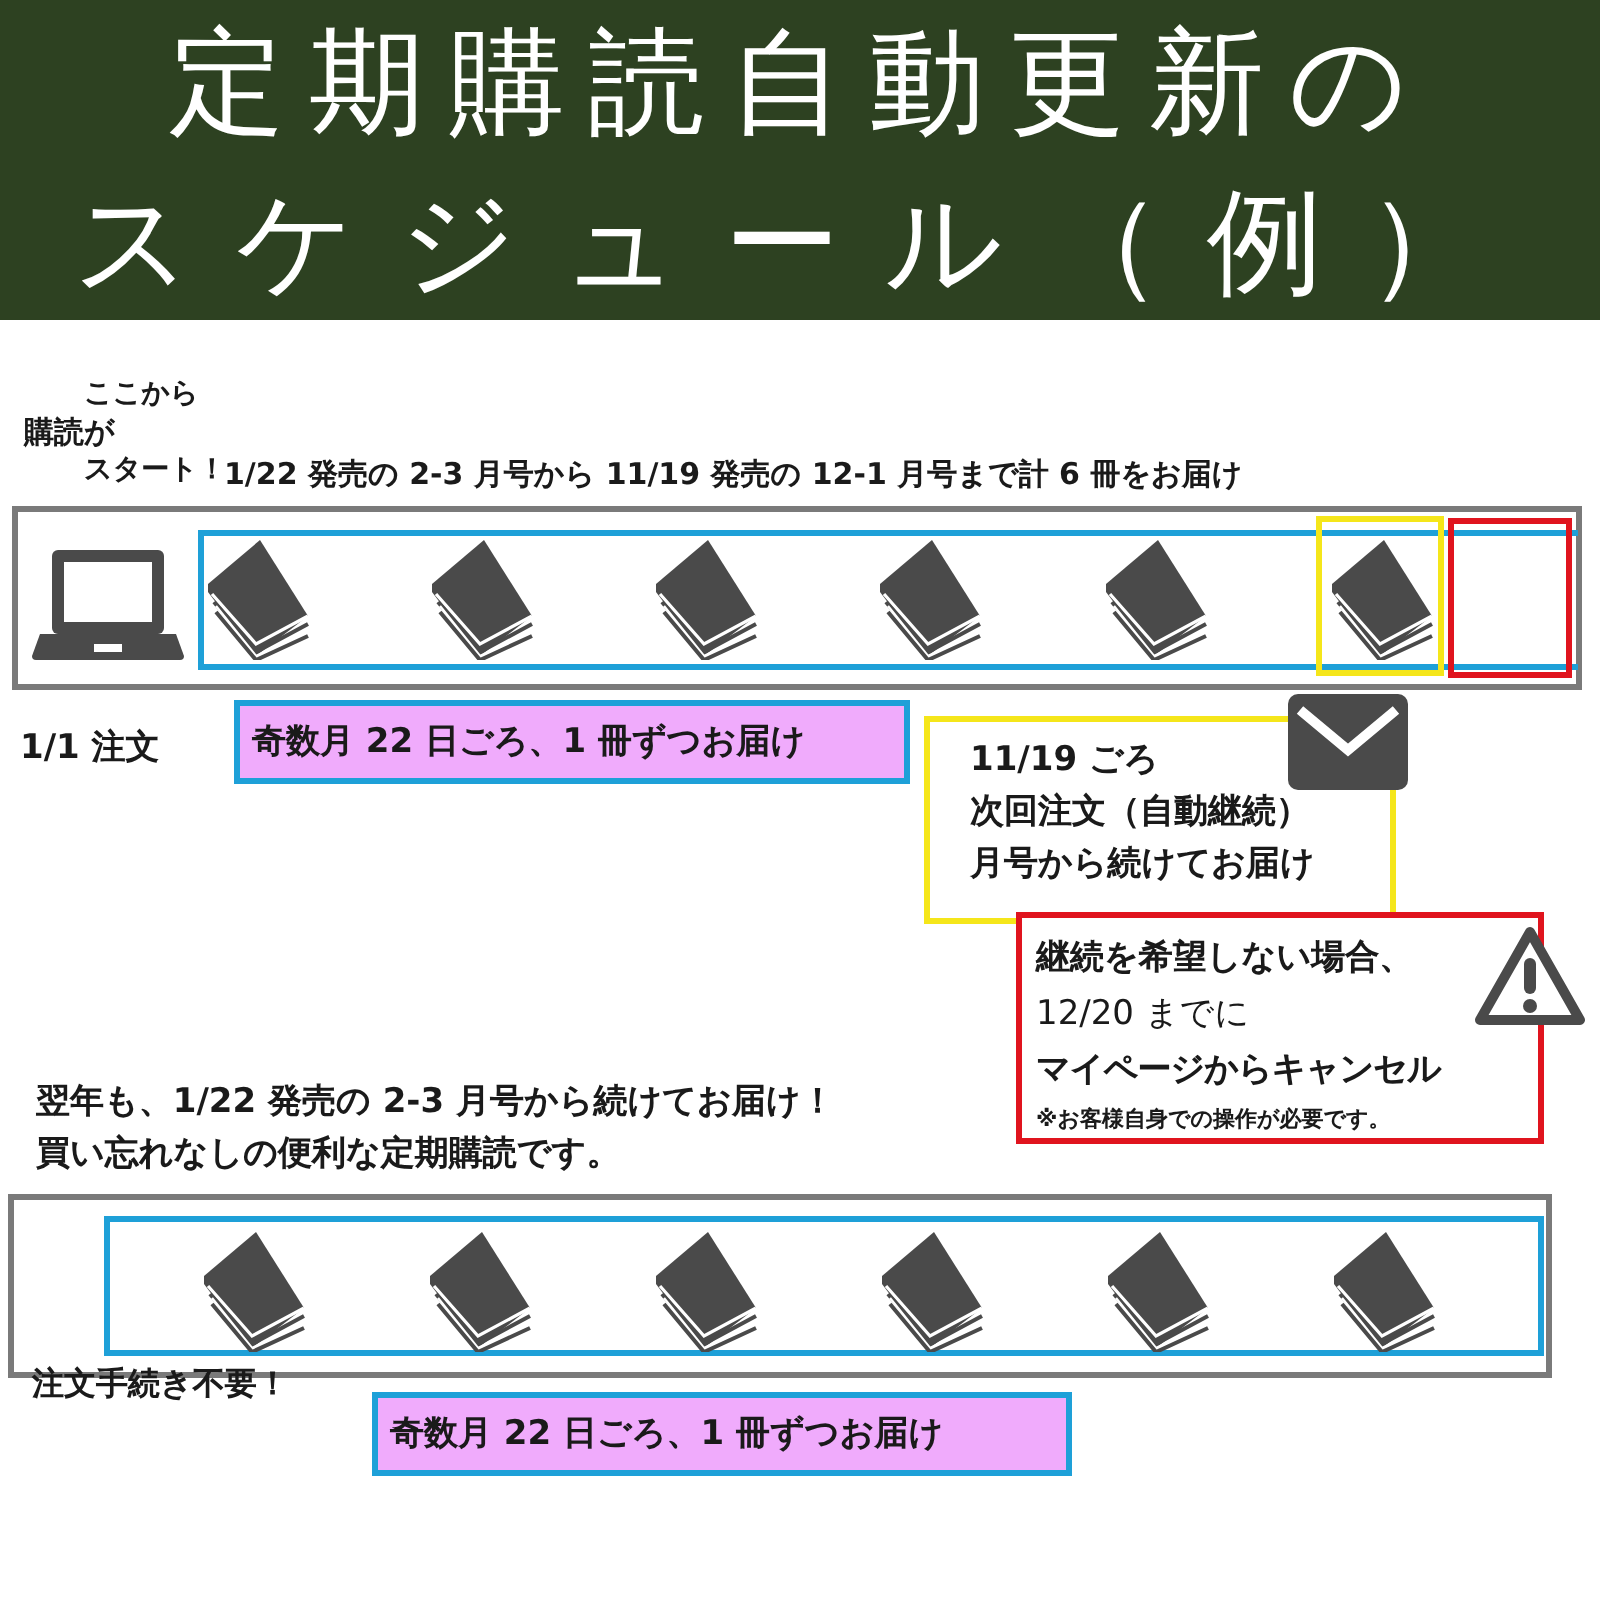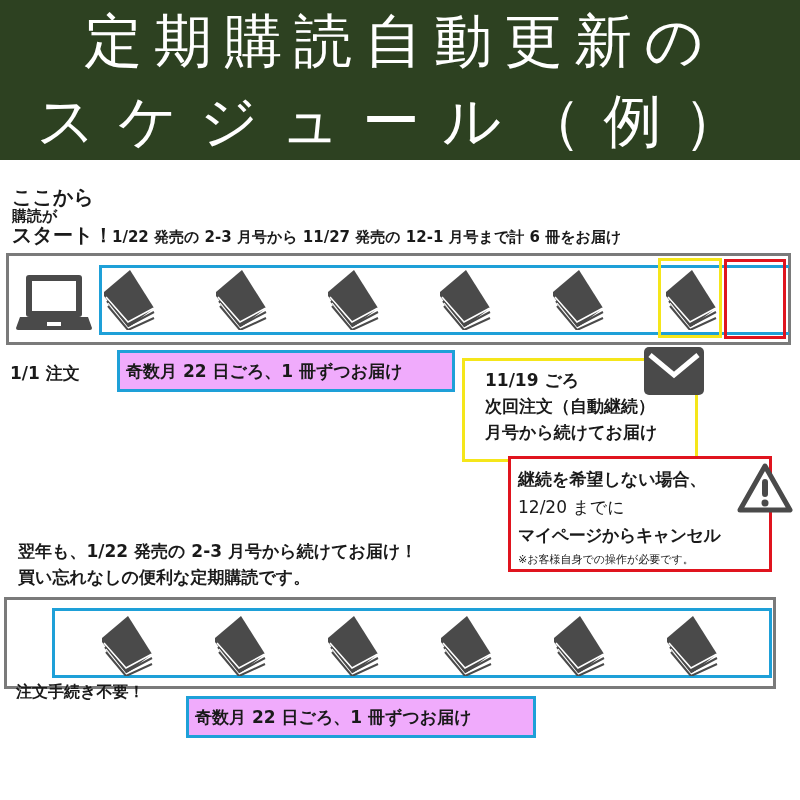--- a/index.html
+++ b/index.html
@@ -14,21 +14,21 @@
       position: absolute; left: 0; width: 800px; text-align: center;
       font-size: 58px; letter-spacing: 12px; font-weight: normal; line-height: 70px;
     }
     .header .l1 { top: 6px; }
     .header .l2 { top: 86px; letter-spacing: 22px; }
 
     .abs { position: absolute; }
     .txt { font-weight: bold; color: #1a1a1a; white-space: nowrap; }
 
     .start-label { left: 12px; top: 188px; font-size: 15px; line-height: 19px; }
-    .start-label .big { font-size: 20px; }
+    .start-label .big { font-size: 14px; margin-left: 30px; }
     .summary { left: 112px; top: 228px; font-size: 15px; }
 
     .row-frame {
       position: absolute; border: 3px solid #7a7a7a; background: #fff;
     }
     .row1 { left: 6px; top: 253px; width: 785px; height: 92px; }
     .row2 { left: 4px; top: 597px; width: 772px; height: 92px; }
 
     .blue-box { position: absolute; border: 3px solid #1ea0d8; }
     .blue1 { left: 99px; top: 265px; width: 690px; height: 70px; border-right: none; }
@@ -55,40 +55,40 @@
     }
     .mail-icon { position: absolute; left: 644px; top: 347px; width: 60px; height: 48px; }
 
     .cancel-box {
       position: absolute; left: 508px; top: 456px; width: 264px; height: 116px;
       border: 3px solid #e0141e; background: #fff; padding: 6px 0 0 7px;
     }
     .cancel-box .c1 { font-size: 17px; font-weight: bold; line-height: 28px; white-space: nowrap; }
     .cancel-box .c2 { font-size: 17px; font-weight: normal; line-height: 28px; }
     .cancel-box .c3 { font-size: 17px; font-weight: bold; line-height: 28px; white-space: nowrap; letter-spacing: -0.5px; }
-    .cancel-box .c4 { font-size: 11px; font-weight: normal; line-height: 22px; white-space: nowrap; }
+    .cancel-box .c4 { font-size: 11px; font-weight: bold; line-height: 22px; white-space: nowrap; }
     .warn-icon { position: absolute; left: 736px; top: 462px; width: 58px; height: 54px; }
 
     .next-year { left: 18px; top: 538px; font-size: 17px; line-height: 26px; }
     .no-order { left: 16px; top: 682px; font-size: 16px; }
   </style>
 </head>
 <body>
 
 <div class="header">
   <div class="line l1">定期購読自動更新の</div>
   <div class="line l2">スケジュール（例）</div>
 </div>
 
 <div class="abs txt start-label">
   <div class="big">ここから</div>
   <div>購読が</div>
   <div class="big">スタート！</div>
 </div>
-<div class="abs txt summary">1/22 発売の 2-3 月号から 11/27 発売の 12-1 月号まで計 6 冊をお届け</div>
+<div class="abs txt summary">1/22 発売の 2-3 月号から 11/19 発売の 12-1 月号まで計 6 冊をお届け</div>
 
 <div class="row-frame row1"></div>
 <div class="blue-box blue1"></div>
 <div class="yellow-hl"></div>
 <div class="red-hl"></div>
 
 <svg class="laptop" viewBox="0 0 80 60">
   <rect x="10" y="3" width="56" height="42" rx="3" fill="#4a4a4a"></rect>
   <rect x="16" y="9" width="44" height="30" fill="#ffffff"></rect>
   <path d="M4 45 H72 L76 56 Q76 58 74 58 H2 Q0 58 0 56 Z" fill="#4a4a4a"></path>

